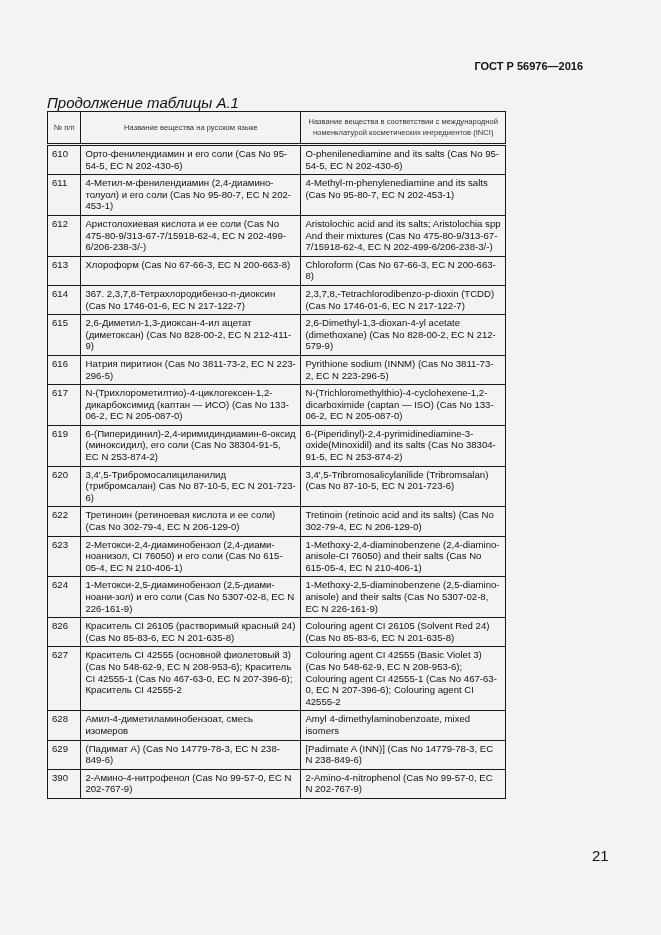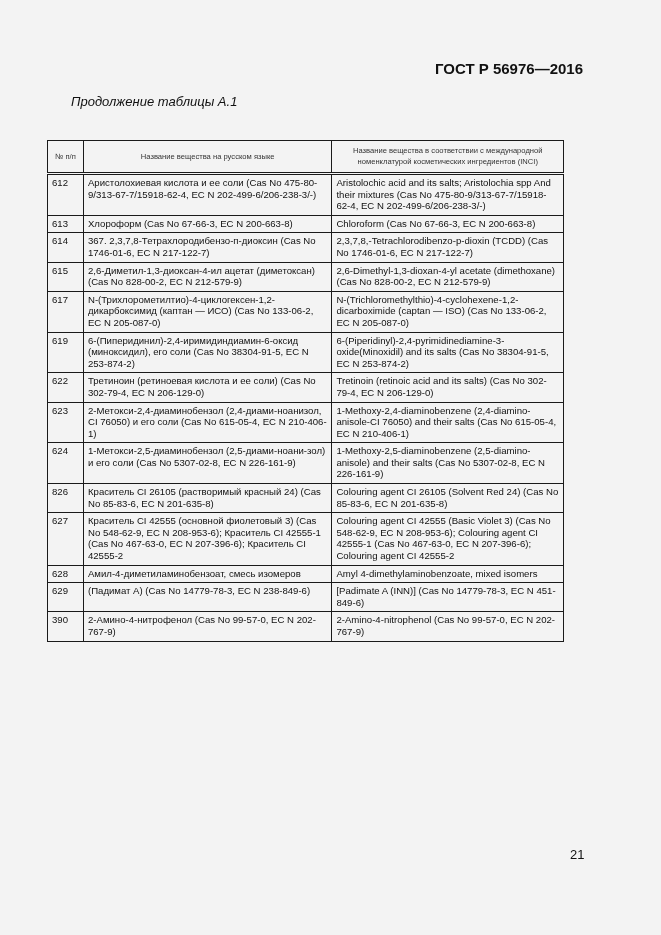--- a/index.html
+++ b/index.html
@@ -6,55 +6,54 @@
   body {
     width: 661px; height: 935px;
     background: #f3f3f3;
     font-family: "Liberation Sans", sans-serif;
     color: #111;
     position: relative;
     overflow: hidden;
   }
   .doc-code {
     position: absolute; top: 60px; right: 78px;
-    font-weight: bold; font-size: 15px;
+    font-weight: bold; font-size: 11px;
   }
   .caption {
     position: absolute; top: 94px; left: 47px;
-    font-style: italic; font-size: 13px; margin-left: 24px;
+    font-style: italic; font-size: 15px;
   }
   table.main {
     position: absolute; top: 111px; left: 47px;
-    width: 517px;
+    width: 459px;
     border-collapse: collapse;
     font-size: 9.6px;
     line-height: 11.6px;
-    margin-top: 29px;
   }
   table.main td, table.main th {
     border: 1px solid #1a1a1a;
     vertical-align: top;
     text-align: left;
     padding: 2px 4px 3px 4px;
     font-weight: normal;
   }
   table.main th {
     font-size: 7.6px; line-height: 11px;
     text-align: center; vertical-align: middle;
     color: #333;
     padding: 4px 4px 5px 4px;
     border-bottom: 3px double #1a1a1a;
   }
   col.c-num { width: 36px; }
   col.c-ru { width: 249px; }
   col.c-en { width: 232px; }
   td.num { text-align: center; padding-left: 2px; padding-right: 2px; }
   .page-number {
-    position: absolute; top: 847px; left: 570px;
-    font-size: 13px;
+    position: absolute; top: 847px; left: 592px;
+    font-size: 15px;
   }
 </style>
 </head>
 <body>
 
 <div class="doc-code">ГОСТ Р 56976—2016</div>
 <div class="caption">Продолжение таблицы А.1</div>
 
 <table class="main">
   <colgroup>
@@ -64,48 +63,68 @@
   </colgroup>
   <thead>
     <tr>
       <th>№ п/п</th>
       <th>Название вещества на русском языке</th>
       <th>Название вещества в соответствии с международной номенклатурой косметических ингредиентов (INCI)</th>
     </tr>
   </thead>
   <tbody id="tbody">
       <tr>
+        <td class="num">610</td>
+        <td>Орто-фенилендиамин и его соли (Cas No 95-54-5, EC N 202-430-6)</td>
+        <td>O-phenilenediamine and its salts (Cas No 95-54-5, EC N 202-430-6)</td>
+      </tr>
+      <tr>
+        <td class="num">611</td>
+        <td>4-Метил-м-фенилендиамин (2,4-диамино-толуол) и его соли (Cas No 95-80-7, EC N 202-453-1)</td>
+        <td>4-Methyl-m-phenylenediamine and its salts (Cas No 95-80-7, EC N 202-453-1)</td>
+      </tr>
+      <tr>
         <td class="num">612</td>
         <td>Аристолохиевая кислота и ее соли (Cas No 475-80-9/313-67-7/15918-62-4, EC N 202-499-6/206-238-3/-)</td>
         <td>Aristolochic acid and its salts; Aristolochia spp And their mixtures (Cas No 475-80-9/313-67-7/15918-62-4, EC N 202-499-6/206-238-3/-)</td>
       </tr>
       <tr>
         <td class="num">613</td>
         <td>Хлороформ (Cas No 67-66-3, EC N 200-663-8)</td>
         <td>Chloroform (Cas No 67-66-3, EC N 200-663-8)</td>
       </tr>
       <tr>
         <td class="num">614</td>
         <td>367. 2,3,7,8-Тетрахлородибензо-п-диоксин (Cas No 1746-01-6, EC N 217-122-7)</td>
         <td>2,3,7,8,-Tetrachlorodibenzo-p-dioxin (TCDD) (Cas No 1746-01-6, EC N 217-122-7)</td>
       </tr>
       <tr>
         <td class="num">615</td>
-        <td>2,6-Диметил-1,3-диоксан-4-ил ацетат (диметоксан) (Cas No 828-00-2, EC N 212-579-9)</td>
+        <td>2,6-Диметил-1,3-диоксан-4-ил ацетат (диметоксан) (Cas No 828-00-2, EC N 212-411-9)</td>
         <td>2,6-Dimethyl-1,3-dioxan-4-yl acetate (dimethoxane) (Cas No 828-00-2, EC N 212-579-9)</td>
+      </tr>
+      <tr>
+        <td class="num">616</td>
+        <td>Натрия пиритион (Cas No 3811-73-2, EC N 223-296-5)</td>
+        <td>Pyrithione sodium (INNM) (Cas No 3811-73-2, EC N 223-296-5)</td>
       </tr>
       <tr>
         <td class="num">617</td>
         <td>N-(Трихлорометилтио)-4-циклогексен-1,2-дикарбоксимид (каптан — ИСО) (Cas No 133-06-2, EC N 205-087-0)</td>
         <td>N-(Trichloromethylthio)-4-cyclohexene-1,2-dicarboximide (captan — ISO) (Cas No 133-06-2, EC N 205-087-0)</td>
       </tr>
       <tr>
         <td class="num">619</td>
         <td>6-(Пиперидинил)-2,4-иримидиндиамин-6-оксид (миноксидил), его соли (Cas No 38304-91-5, EC N 253-874-2)</td>
         <td>6-(Piperidinyl)-2,4-pyrimidinediamine-3-oxide(Minoxidil) and its salts (Cas No 38304-91-5, EC N 253-874-2)</td>
+      </tr>
+      <tr>
+        <td class="num">620</td>
+        <td>3,4',5-Трибромосалициланилид (трибромсалан) Cas No 87-10-5, EC N 201-723-6)</td>
+        <td>3,4',5-Tribromosalicylanilide (Tribromsalan) (Cas No 87-10-5, EC N 201-723-6)</td>
       </tr>
       <tr>
         <td class="num">622</td>
         <td>Третиноин (ретиноевая кислота и ее соли) (Cas No 302-79-4, EC N 206-129-0)</td>
         <td>Tretinoin (retinoic acid and its salts) (Cas No 302-79-4, EC N 206-129-0)</td>
       </tr>
       <tr>
         <td class="num">623</td>
         <td>2-Метокси-2,4-диаминобензол (2,4-диами-ноанизол, CI 76050) и его соли (Cas No 615-05-4, EC N 210-406-1)</td>
         <td>1-Methoxy-2,4-diaminobenzene (2,4-diamino-anisole-CI 76050) and their salts (Cas No 615-05-4, EC N 210-406-1)</td>
@@ -126,21 +145,21 @@
         <td>Colouring agent CI 42555 (Basic Violet 3) (Cas No 548-62-9, EC N 208-953-6); Colouring agent CI 42555-1 (Cas No 467-63-0, EC N 207-396-6); Colouring agent CI 42555-2</td>
       </tr>
       <tr>
         <td class="num">628</td>
         <td>Амил-4-диметиламинобензоат, смесь изомеров</td>
         <td>Amyl 4-dimethylaminobenzoate, mixed isomers</td>
       </tr>
       <tr>
         <td class="num">629</td>
         <td>(Падимат А) (Cas No 14779-78-3, EC N 238-849-6)</td>
-        <td>[Padimate A (INN)] (Cas No 14779-78-3, EC N 451-849-6)</td>
+        <td>[Padimate A (INN)] (Cas No 14779-78-3, EC N 238-849-6)</td>
       </tr>
       <tr>
         <td class="num">390</td>
         <td>2-Амино-4-нитрофенол (Cas No 99-57-0, EC N 202-767-9)</td>
         <td>2-Amino-4-nitrophenol (Cas No 99-57-0, EC N 202-767-9)</td>
       </tr>
     </tbody>
 </table>
 
 <div class="page-number">21</div>

